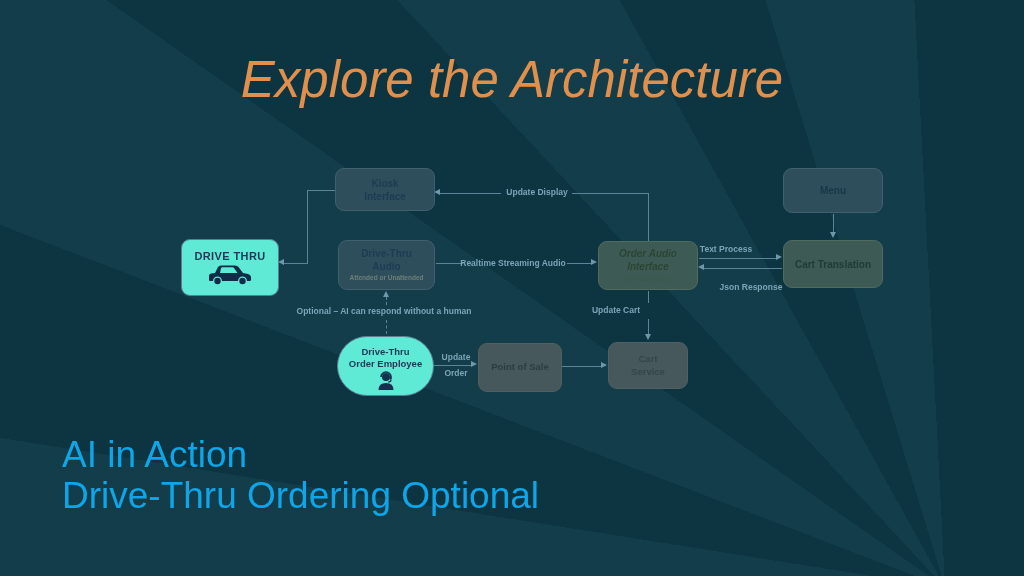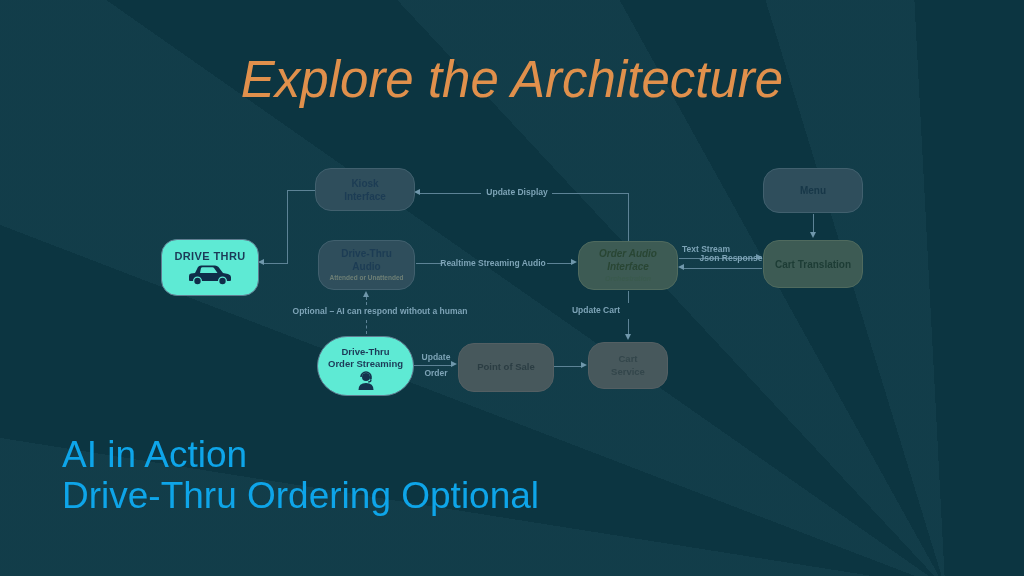--- a/index.html
+++ b/index.html
@@ -25,42 +25,42 @@
   .slide-title {
     position:absolute; left:0; top:50px; width:1024px;
     text-align:center;
     font-size:51px; font-style:italic; font-weight:300;
     color:#e0904c; letter-spacing:0px;
   }
   .footer { position:absolute; left:62px; top:434px; color:#0ea5e9; }
   .footer .l1 { font-size:37px; font-weight:400; line-height:1.12; }
   .footer .l2 { font-size:37px; font-weight:400; line-height:1.12; }
 
-  .diagram { position:absolute; inset:0; }
+  .diagram { position:absolute; inset:0;margin-left:20px; }
 
   .node {
-    position:absolute; border-radius:16px;
+    position:absolute; border-radius:9px;
     display:flex; flex-direction:column; align-items:center; justify-content:center;
     text-align:center; font-weight:700;
   }
   .node .t { display:block; }
   .n-blue  { background:#2f4e5c; border:1px solid #41606e; color:#1c3c54; font-size:10px; line-height:1.3; }
   .n-light { background:#5eead4; border:1px solid #607c91; color:#1c3a57; }
   .n-green { background:#3d5b54; border:1px solid #4f6a5e; color:#294634; font-size:10px; line-height:1.3; }
   .n-grey  { background:#47585c; border:1px solid #535f63; font-size:9.5px; line-height:1.3; }
 
   .n-kiosk { left:315px; top:168px; width:100px; height:43px; }
   .n-menu  { left:763px; top:168px; width:100px; height:45px; color:#173748; }
   .n-drive { left:161px; top:239px; width:98px; height:57px; font-size:11px; letter-spacing:0.4px; }
   .n-audio { left:318px; top:240px; width:97px; height:50px; }
   .n-audio .sub { font-size:6.5px; font-weight:600; color:#6e7f75; margin-top:1px; }
   .n-oai   { left:578px; top:241px; width:100px; height:49px;font-style:italic; }
   .n-oai .sub { font-size:7px; font-weight:600; color:#3a5a4d; margin-top:1px; }
   .n-ct    { left:763px; top:240px; width:100px; height:48px; color:#1d3c35; font-size:10px; }
-  .n-pos   { left:458px; top:343px; width:96px; height:49px; color:#2b3d43; }
+  .n-pos   { left:458px; top:343px; width:84px; height:49px; color:#2b3d43; }
   .n-cs    { left:588px; top:342px; width:80px; height:47px; color:#33464b; }
   .n-emp   { left:317px; top:336px; width:97px; height:60px; border-radius:30px;
              font-size:9.5px; line-height:1.25; padding-top:4px; }
 
   .car-svg { width:46px; height:21px; margin-top:2px; }
   .person-svg { width:22px; height:19px; margin-top:1px; }
 
   .hline { position:absolute; height:1px; background:#5d8396; }
   .vline { position:absolute; width:1px; background:#5d8396; }
   .dvline { position:absolute; width:0; border-left:1px dashed #5d8396; }
@@ -96,38 +96,38 @@
   <div class="ah ah-left" style="left:414px; top:189px;"></div>
   <div class="elabel" style="left:457px; top:187px; width:120px;">Update Display</div>
 
   <div class="hline" style="left:416px; top:263px; width:27px;"></div>
   <div class="hline" style="left:547px; top:263px; width:26px;"></div>
   <div class="ah ah-right" style="left:571px; top:259px;"></div>
   <div class="elabel" style="left:433px; top:258px; width:120px;">Realtime Streaming Audio</div>
 
   <div class="hline" style="left:679px; top:258px; width:79px;"></div>
   <div class="ah ah-right" style="left:756px; top:254px;"></div>
-  <div class="elabel" style="left:666px; top:244px; width:80px;">Text Stream</div>
+  <div class="elabel" style="left:666px; top:244px; width:80px;">Text Process</div>
 
   <div class="hline" style="left:684px; top:268px; width:78px;"></div>
   <div class="ah ah-left" style="left:678px; top:264px;"></div>
-  <div class="elabel" style="left:691px; top:253px; width:80px;">Json Response</div>
+  <div class="elabel" style="left:691px; top:282px; width:80px;">Json Response</div>
 
   <div class="vline" style="left:813px; top:214px; height:19px;"></div>
   <div class="ah ah-down" style="left:810px; top:232px;"></div>
 
   <div class="vline" style="left:628px; top:291px; height:12px;"></div>
   <div class="vline" style="left:628px; top:319px; height:16px;"></div>
   <div class="ah ah-down" style="left:625px; top:334px;"></div>
   <div class="elabel" style="left:556px; top:305px; width:80px;">Update Cart</div>
 
   <div class="ah ah-up" style="left:363px; top:291px;"></div>
   <div class="dvline" style="left:366px; top:297px; height:8px;"></div>
   <div class="dvline" style="left:366px; top:320px; height:14px;"></div>
-  <div class="elabel" style="left:280px; top:306px; width:200px;">Optional – AI can respond without a human</div>
+  <div class="elabel" style="left:264px; top:306px; width:200px;">Optional – AI can respond without a human</div>
 
   <div class="hline" style="left:414px; top:365px; width:39px;"></div>
   <div class="ah ah-right" style="left:451px; top:361px;"></div>
   <div class="elabel" style="left:416px; top:352px; width:40px;">Update</div>
   <div class="elabel" style="left:416px; top:368px; width:40px;">Order</div>
 
   <div class="hline" style="left:539px; top:366px; width:44px;"></div>
   <div class="ah ah-right" style="left:581px; top:362px;"></div>
 
   <div class="node n-blue n-kiosk">
@@ -168,21 +168,21 @@
     <span class="t">Point of Sale</span>
   </div>
 
   <div class="node n-grey n-cs">
     <span class="t">Cart</span>
     <span class="t">Service</span>
   </div>
 
   <div class="node n-light n-emp">
     <span class="t">Drive-Thru</span>
-    <span class="t">Order Streaming</span>
+    <span class="t">Order Employee</span>
     <svg class="person-svg" viewBox="0 0 22 19">
       <circle cx="11" cy="6" r="4" fill="#14324d"></circle>
       <path d="M3.5 19 Q3.5 12 11 12 Q18.5 12 18.5 19 Z" fill="#14324d"></path>
       <path d="M6 6 A5 5 0 0 1 16 6" fill="none" stroke="#14324d" stroke-width="1.6"></path>
       <rect x="14.6" y="5.4" width="2.2" height="3.4" rx="1" fill="#14324d"></rect>
       <path d="M16 9 Q16 11 13 11" fill="none" stroke="#14324d" stroke-width="1.2"></path>
     </svg>
   </div>
 
 </div>

